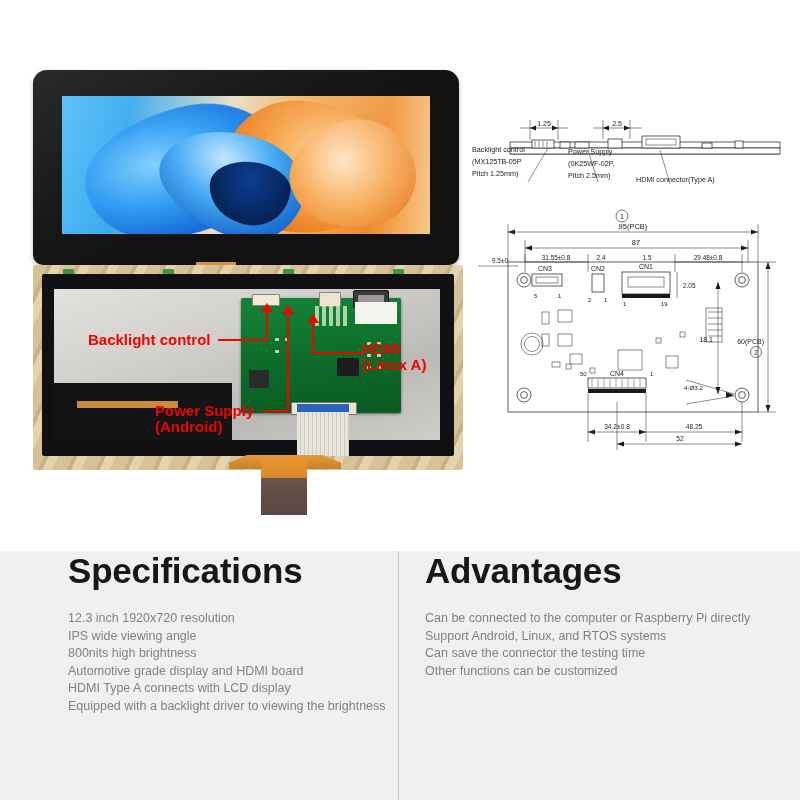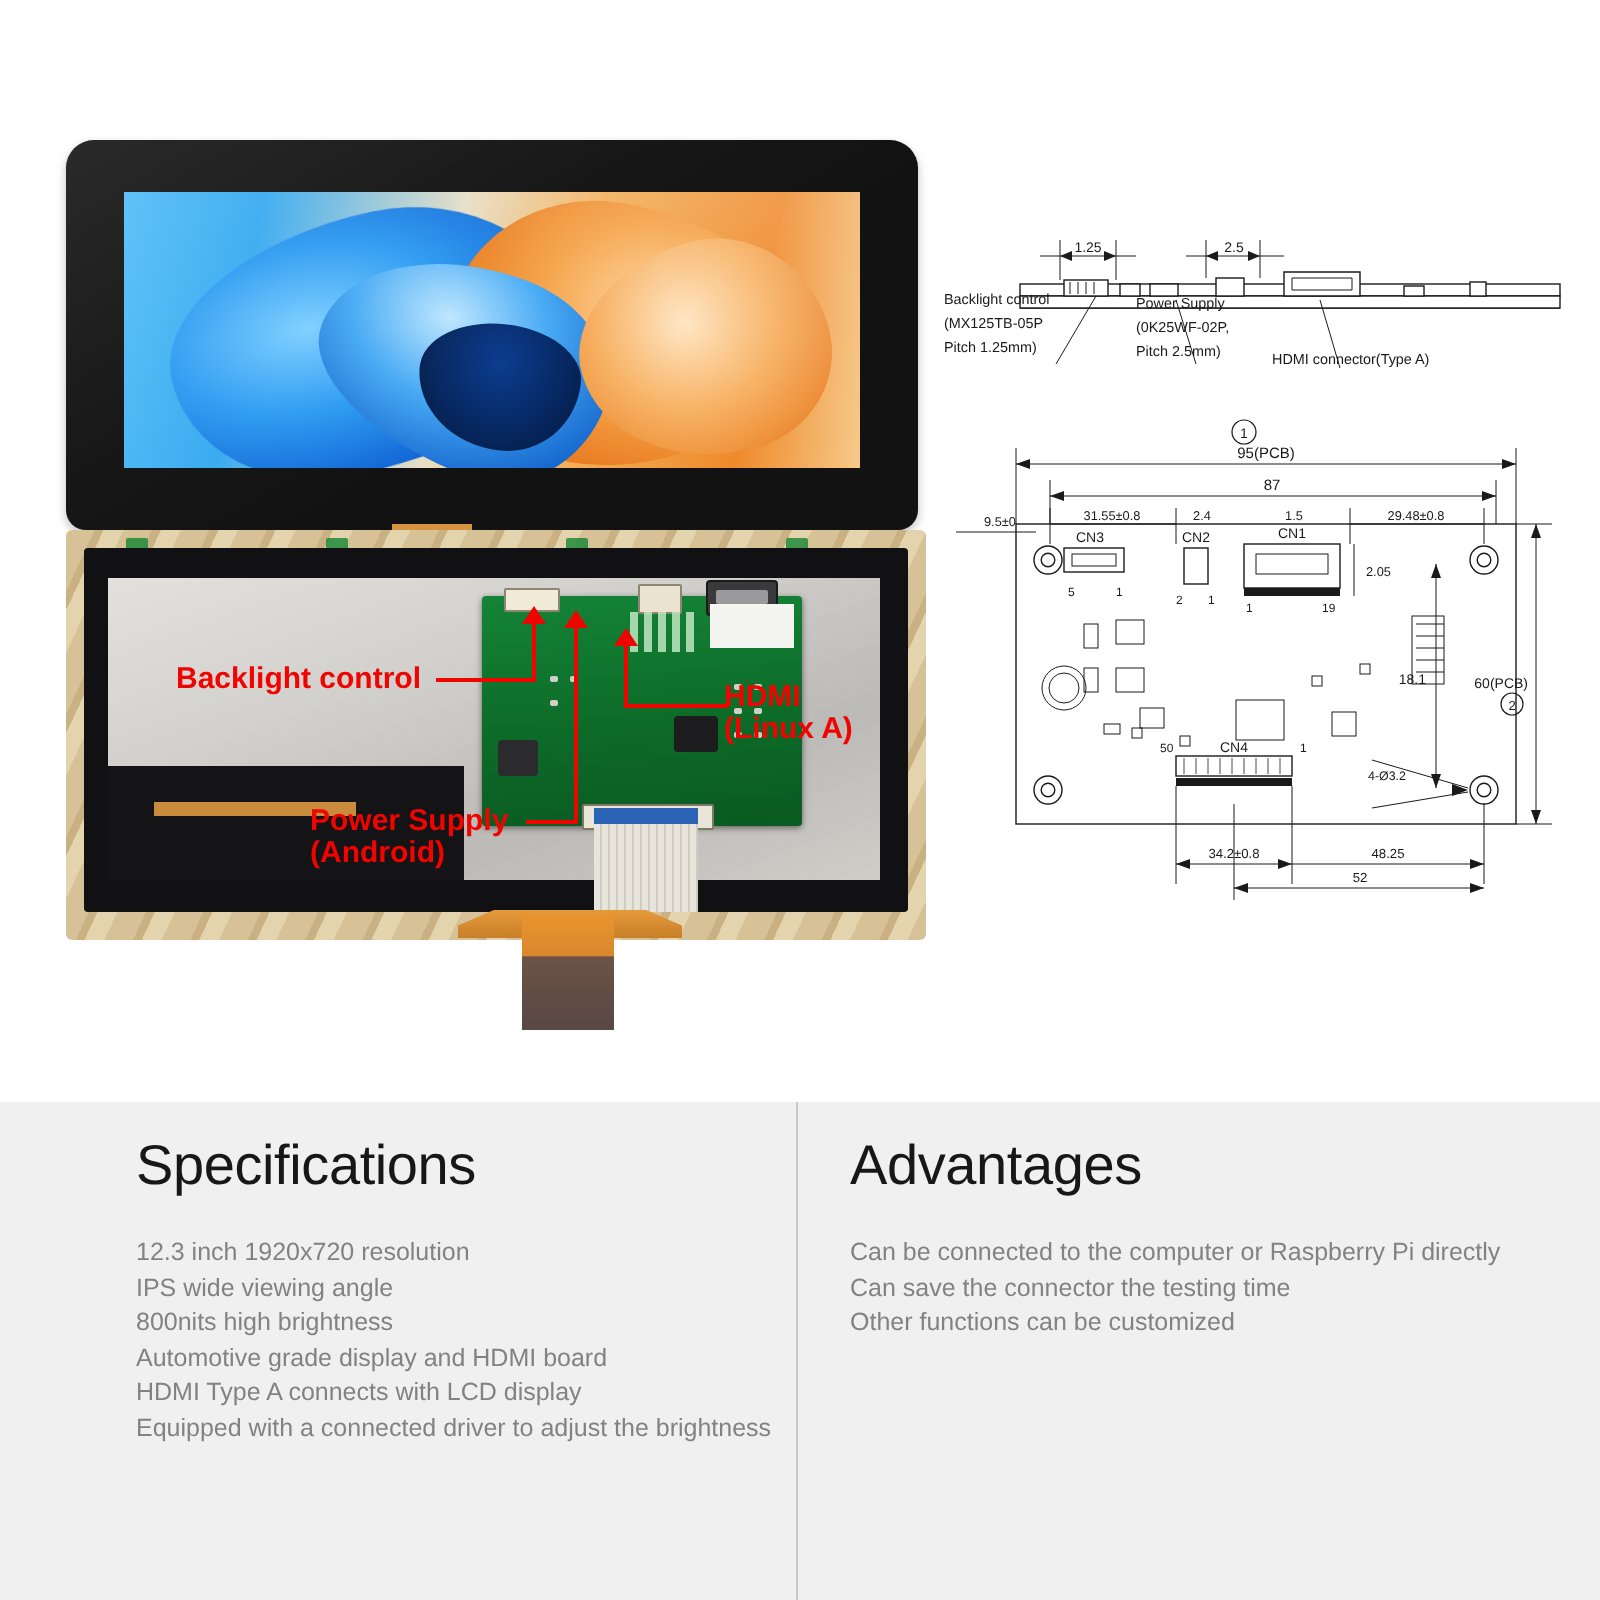--- a/index.html
+++ b/index.html
@@ -83,21 +83,21 @@
   
   .cad{position:absolute;left:470px;top:112px;width:320px;height:400px;}
   .cad svg{display:block;}
 
   
   .info{position:absolute;left:0;top:551px;width:800px;height:249px;background:#f0f0f0;}
   .divider{position:absolute;left:398px;top:0;width:1px;height:249px;background:#c9c9c9;}
   .col{position:absolute;top:0;}
   .col-left{left:68px;width:320px;}
   .col-right{left:425px;width:345px;}
-  .col h2{margin:0;padding:16px 0 0 0;font-size:28px;font-weight:normal;color:#171717;letter-spacing:-.2px;}
+  .col h2{margin:0;padding:0 0 0 0;font-size:35px;font-weight:bold;color:#171717;letter-spacing:-.2px;}
   .col ul{margin:19px 0 0 0;padding:0;list-style:none;}
   .col li{font-size:12.5px;color:#828282;line-height:17.6px;white-space:nowrap;}
 </style>
 </head>
 <body>
 
 <div class="page">
 
   <div class="photo-area">
 
@@ -419,27 +419,28 @@
     <div class="divider"></div>
 
     <div class="col col-left">
       <h2>Specifications</h2>
       <ul>
         <li>12.3 inch 1920x720 resolution</li>
         <li>IPS wide viewing angle</li>
         <li>800nits high brightness</li>
         <li>Automotive grade display and HDMI board</li>
         <li>HDMI Type A connects with LCD display</li>
-        <li>Equipped with a connected driver to adjust the brightness</li>
+        <li>Equipped with a backlight driver to viewing the brightness</li>
       </ul>
     </div>
 
     <div class="col col-right">
       <h2>Advantages</h2>
       <ul>
         <li>Can be connected to the computer or Raspberry Pi directly</li>
+        <li>Support Android, Linux, and RTOS systems</li>
         <li>Can save the connector the testing time</li>
         <li>Other functions can be customized</li>
       </ul>
     </div>
   </div>
 
 </div>
 
 </body></html>

